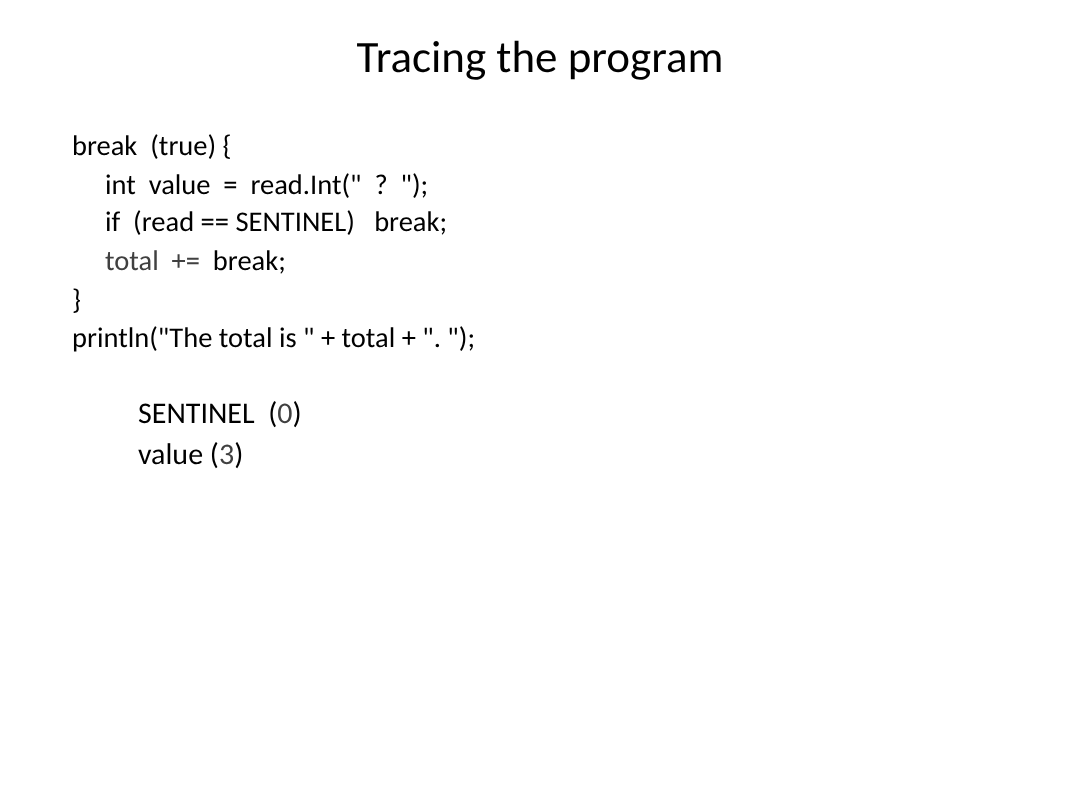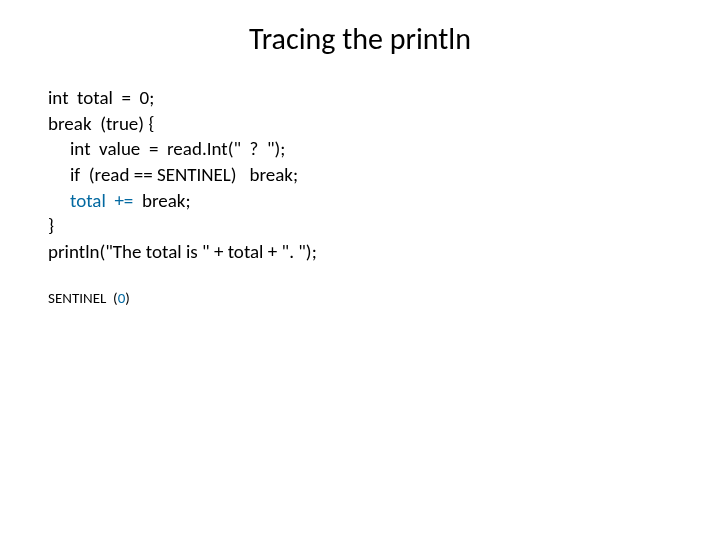--- a/index.html
+++ b/index.html
@@ -17,37 +17,38 @@
       margin-bottom: 28px;
       font-weight: 400;
     }
     .code {
       font-size: 19px;
       line-height: 1.35;
       margin-bottom: 24px;
     }
     .code .line { white-space: pre; }
     .indent { padding-left: 22px; }
-    .red { color: #0369a1; }
+    .red { color: #404040; }
     .vars {
-      font-size: 15px;
+      font-size: 20px;
       line-height: 1.35;
+      margin-left: 44px;
     }
     .vars .line { white-space: pre; }
   </style>
 </head>
 <body>
 
-<div class="title">Tracing the println</div>
+<div class="title">Tracing the program</div>
 
 <div class="code">
-  <div class="line">int  total  =  0;</div>
   <div class="line">break  (true) {</div>
   <div class="line indent">int  value  =  read.Int("  ?  ");</div>
   <div class="line indent">if  (read == SENTINEL)   break;</div>
   <div class="line indent"><span class="red">total  += </span><span> break;</span></div>
   <div class="line">}</div>
   <div class="line">println("The total is " + total + ". ");</div>
 </div>
 
 <div class="vars">
   <div class="line"><span>SENTINEL  (</span><span class="red">0</span><span>)</span></div>
+  <div class="line"><span>value (</span><span class="red">3</span><span>)</span></div>
 </div>
 
 </body></html>

